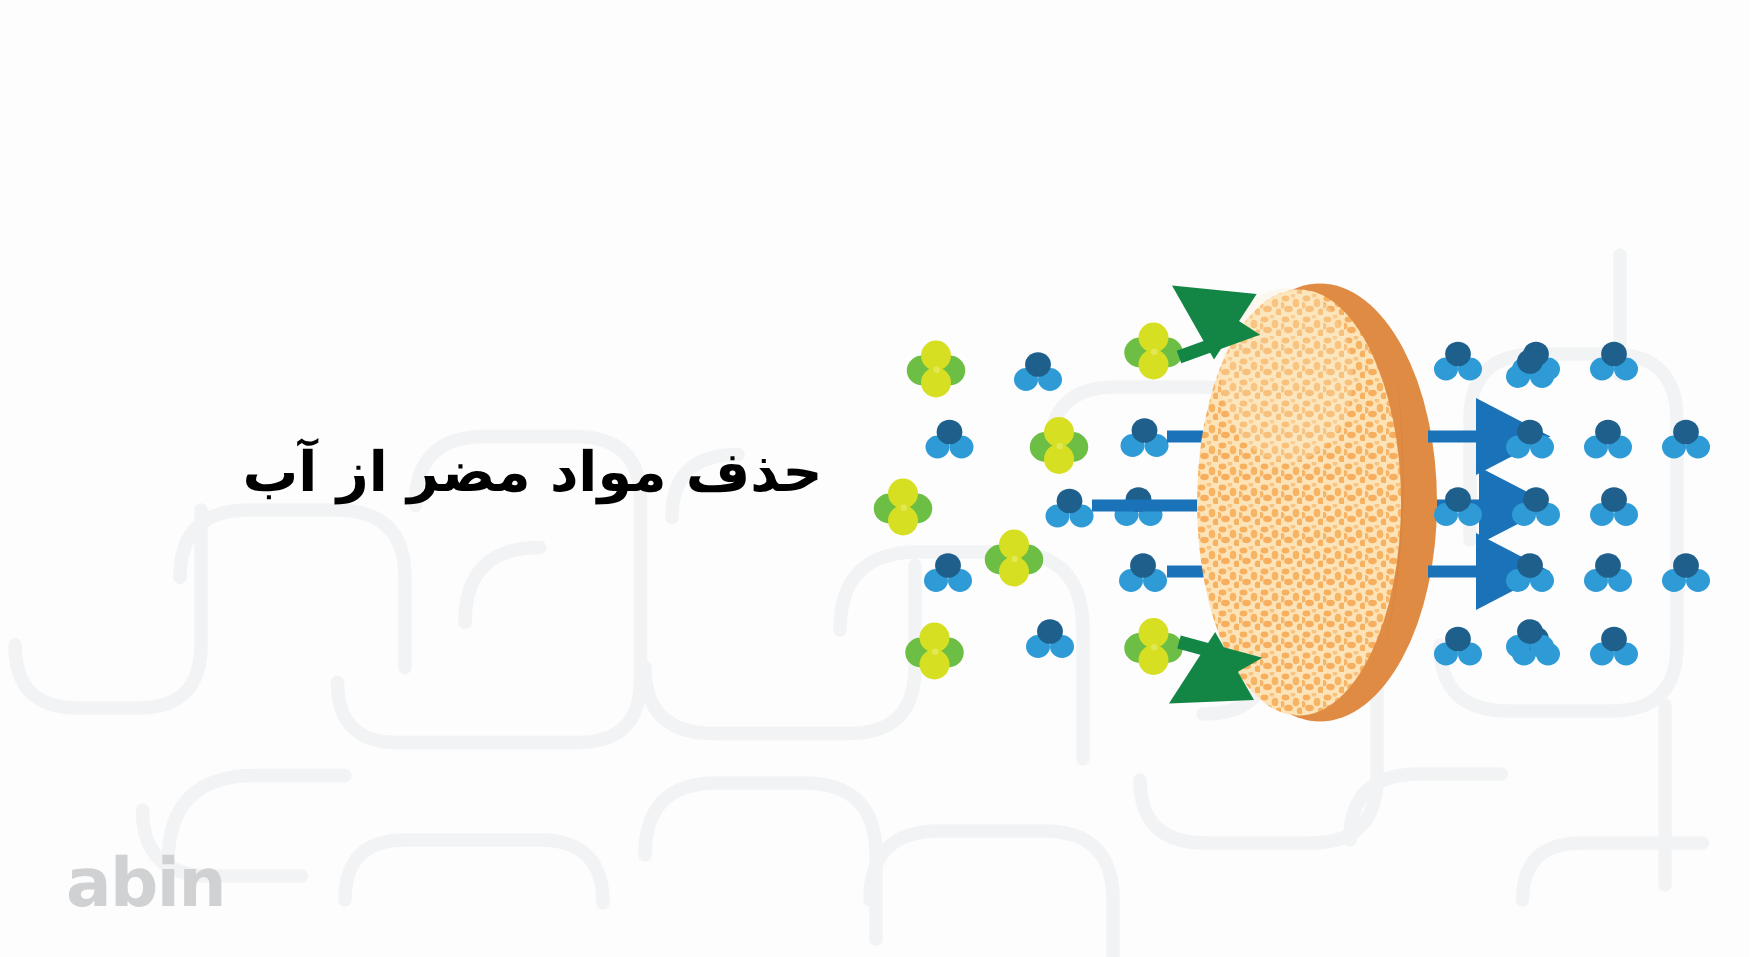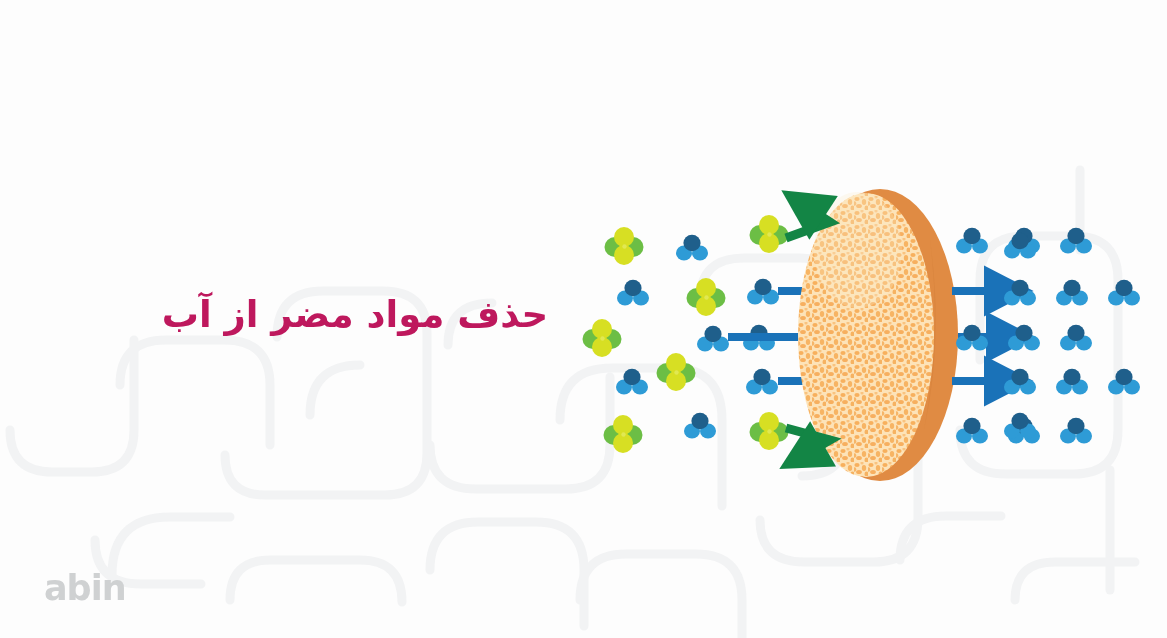--- a/index.html
+++ b/index.html
@@ -32,35 +32,35 @@
     position: absolute;
     left: 160px;
     top: 292px;
     width: 390px;
     text-align: center;
     direction: rtl;
     font-size: 37px;
     font-weight: bold;
     letter-spacing: -0.5px;
     line-height: 1.25;
-    color: #be185d;
+    color: #000000;
     white-space: nowrap;
   }
 
   
   #logo {
     position: absolute;
     left: 44px;
     top: 566px;
     height: 44px;
     display: flex;
     align-items: center;
   }
   #logo .logotext {
-    font-size: 35px;
+    font-size: 45px;
     font-weight: bold;
     color: #cfd1d2;
     letter-spacing: -1px;
     line-height: 1;
     font-family: "DejaVu Sans", "Liberation Sans", sans-serif;
   }
 
   
   #diagram {
     position: absolute;

